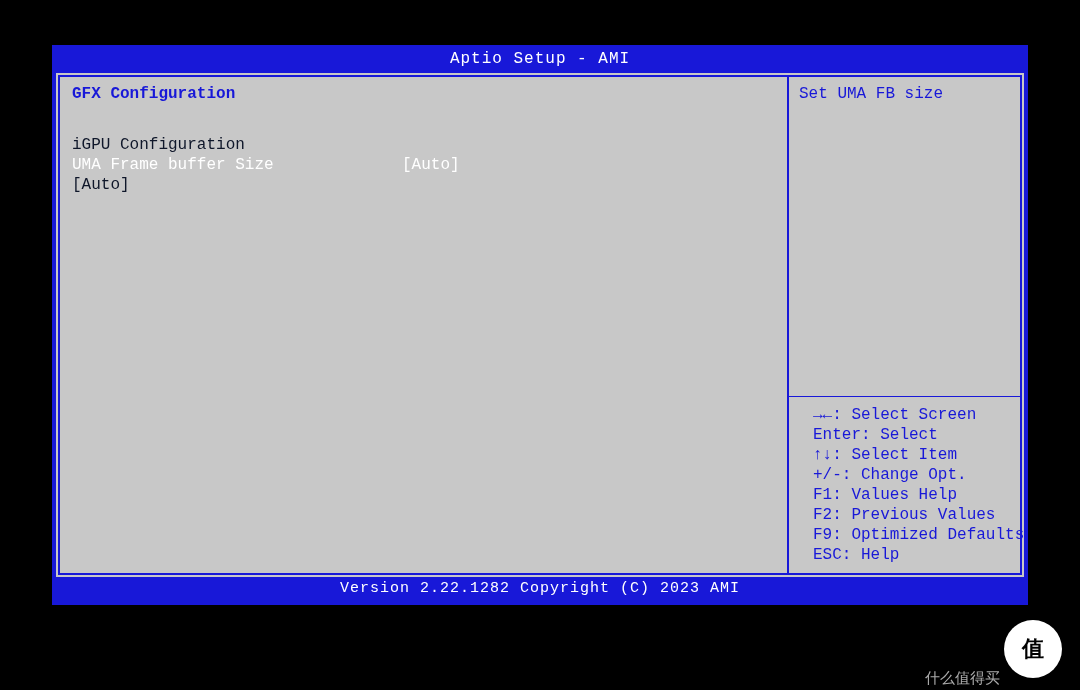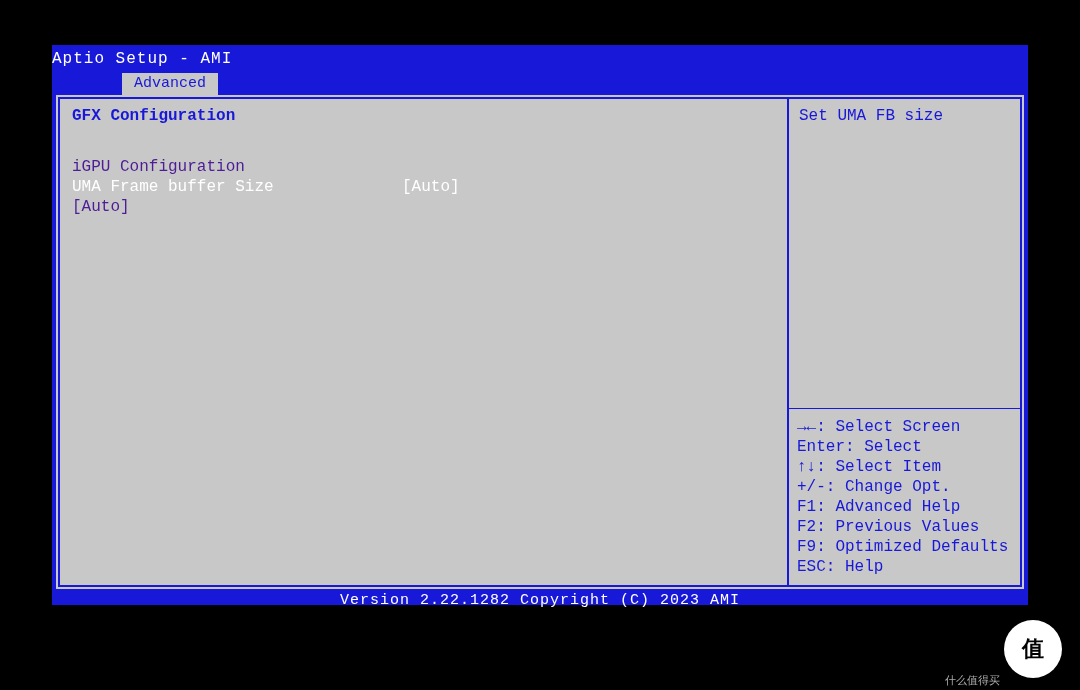--- a/index.html
+++ b/index.html
@@ -23,20 +23,21 @@
       width: 976px;
       height: 560px;
       background: #1818d8;
       display: flex;
       flex-direction: column;
     }
     .title-bar {
       height: 28px;
       background: #1818d8;
       color: #fff;
+      text-align: center;
       line-height: 28px;
       font-size: 16px;
       letter-spacing: 1px;
     }
     .tab-strip {
       height: 22px;
       background: #1818d8;
       display: flex;
       padding-left: 70px;
     }
@@ -85,39 +86,39 @@
       flex: 1;
     }
     .option-row.selected .option-label {
       color: #fff;
       background: transparent;
     }
     .option-row.selected .option-value {
       color: #fff;
     }
     .normal-option {
-      color: #4c1d95;
+      color: #0f172a;
       gap: 40px;
     }
     .help-top {
       flex: 1;
       padding: 8px 10px;
       color: #1818d8;
       border-bottom: 1px solid #1818d8;
     }
     .help-bottom {
-      padding: 8px 8px;
+      padding: 8px 24px;
       color: #1818d8;
       line-height: 20px;
     }
     .help-line {
       white-space: nowrap;
     }
     .footer-bar {
-      height: 16px;
+      height: 28px;
       background: #1818d8;
       color: #fff;
       text-align: center;
       line-height: 24px;
       font-size: 15px;
       letter-spacing: 1px;
     }
     .watermark {
       position: absolute;
       bottom: 12px;
@@ -132,35 +133,30 @@
       font-size: 22px;
       color: #000;
       font-family: sans-serif;
       font-weight: bold;
     }
     .watermark-text {
       position: absolute;
       bottom: 2px;
       right: 80px;
       color: #aaa;
-      font-size: 11px;
+      font-size: 15px;
       font-family: sans-serif;
     }
   </style>
 </head>
 <body>
 
 <div class="monitor-frame">
   <div class="title-bar">
     <span>Aptio Setup - AMI</span>
-  </div>
-  <div class="tab-strip">
-    <div class="tab">
-      <span>Advanced</span>
-    </div>
   </div>
   <div class="main-area">
     <div class="left-panel">
       <div class="section-title">GFX Configuration</div>
       <div class="option-row normal-option">
         <span class="option-label">iGPU Configuration</span>
       </div>
       <div class="option-row selected">
         <span class="option-label">UMA Frame buffer Size</span>
         <span class="option-value">[Auto]</span>
@@ -171,21 +167,21 @@
     </div>
     <div class="right-panel">
       <div class="help-top">
         <div>Set UMA FB size</div>
       </div>
       <div class="help-bottom">
         <div class="help-line">→←: Select Screen</div>
         <div class="help-line">Enter: Select</div>
         <div class="help-line">↑↓: Select Item</div>
         <div class="help-line">+/-: Change Opt.</div>
-        <div class="help-line">F1: Advanced Help</div>
+        <div class="help-line">F1: Values Help</div>
         <div class="help-line">F2: Previous Values</div>
         <div class="help-line">F9: Optimized Defaults</div>
         <div class="help-line">ESC: Help</div>
       </div>
     </div>
   </div>
   <div class="footer-bar">
     <span>Version 2.22.1282 Copyright (C) 2023 AMI</span>
   </div>
 </div>

